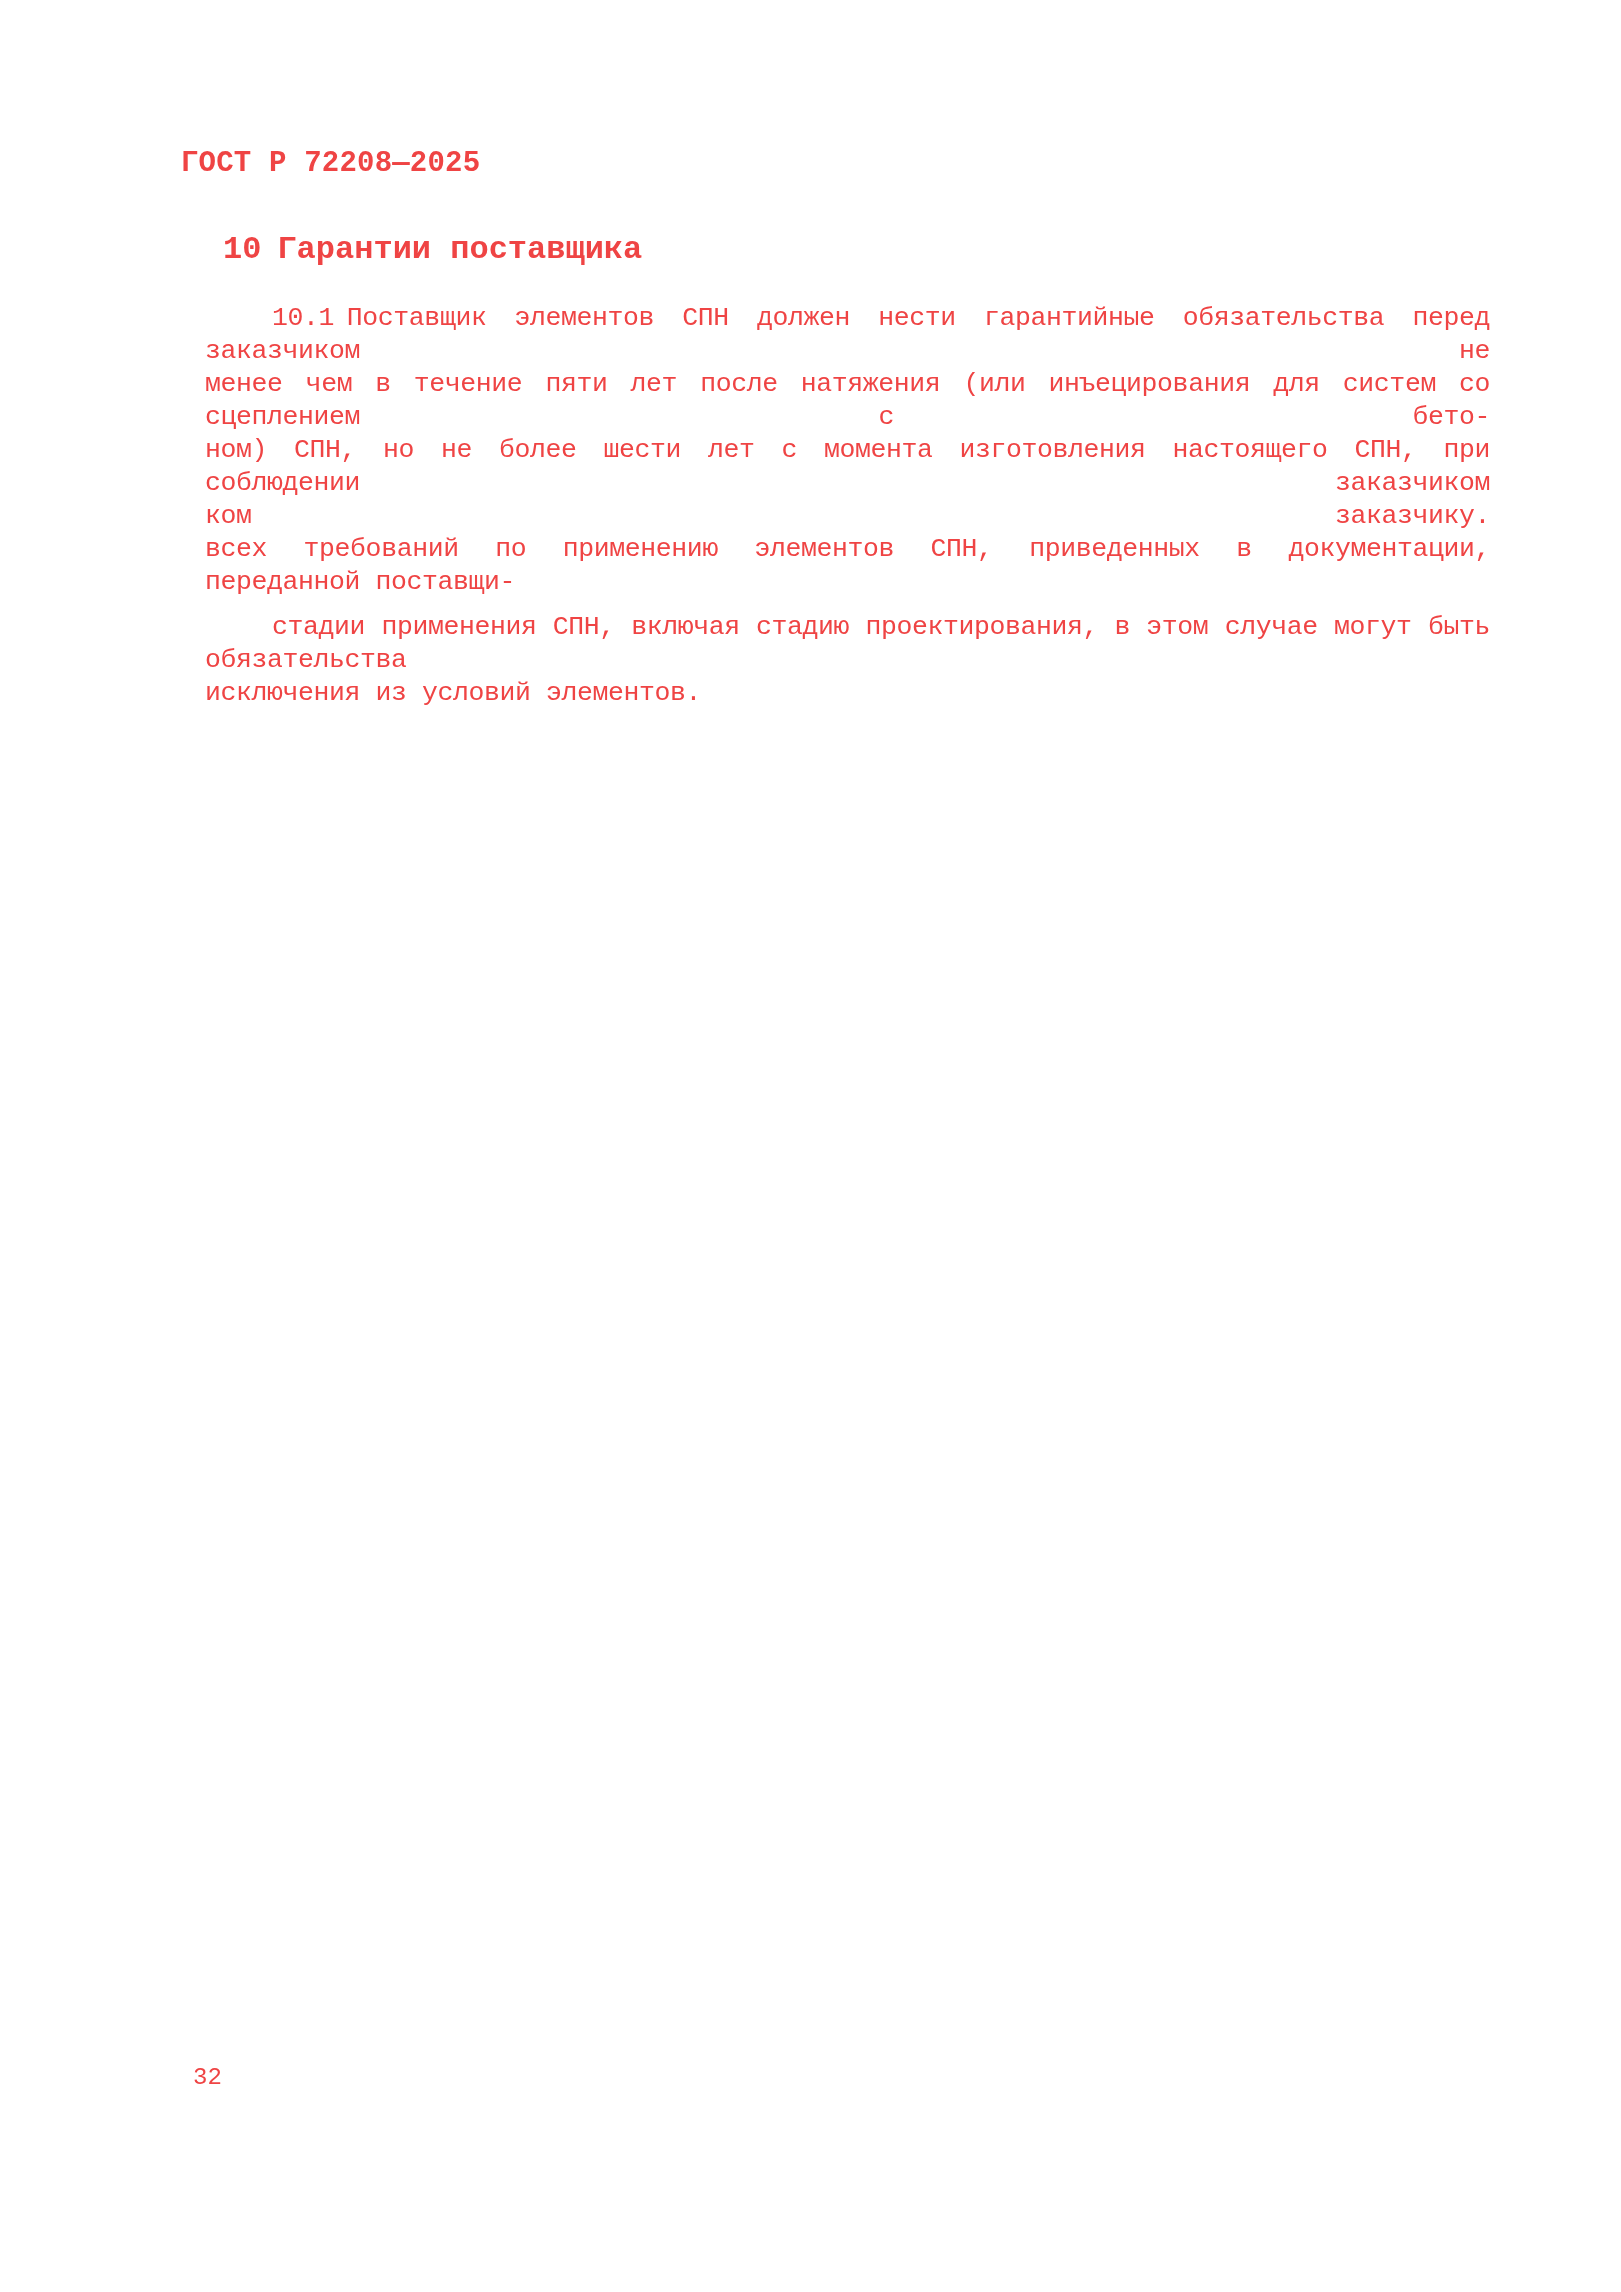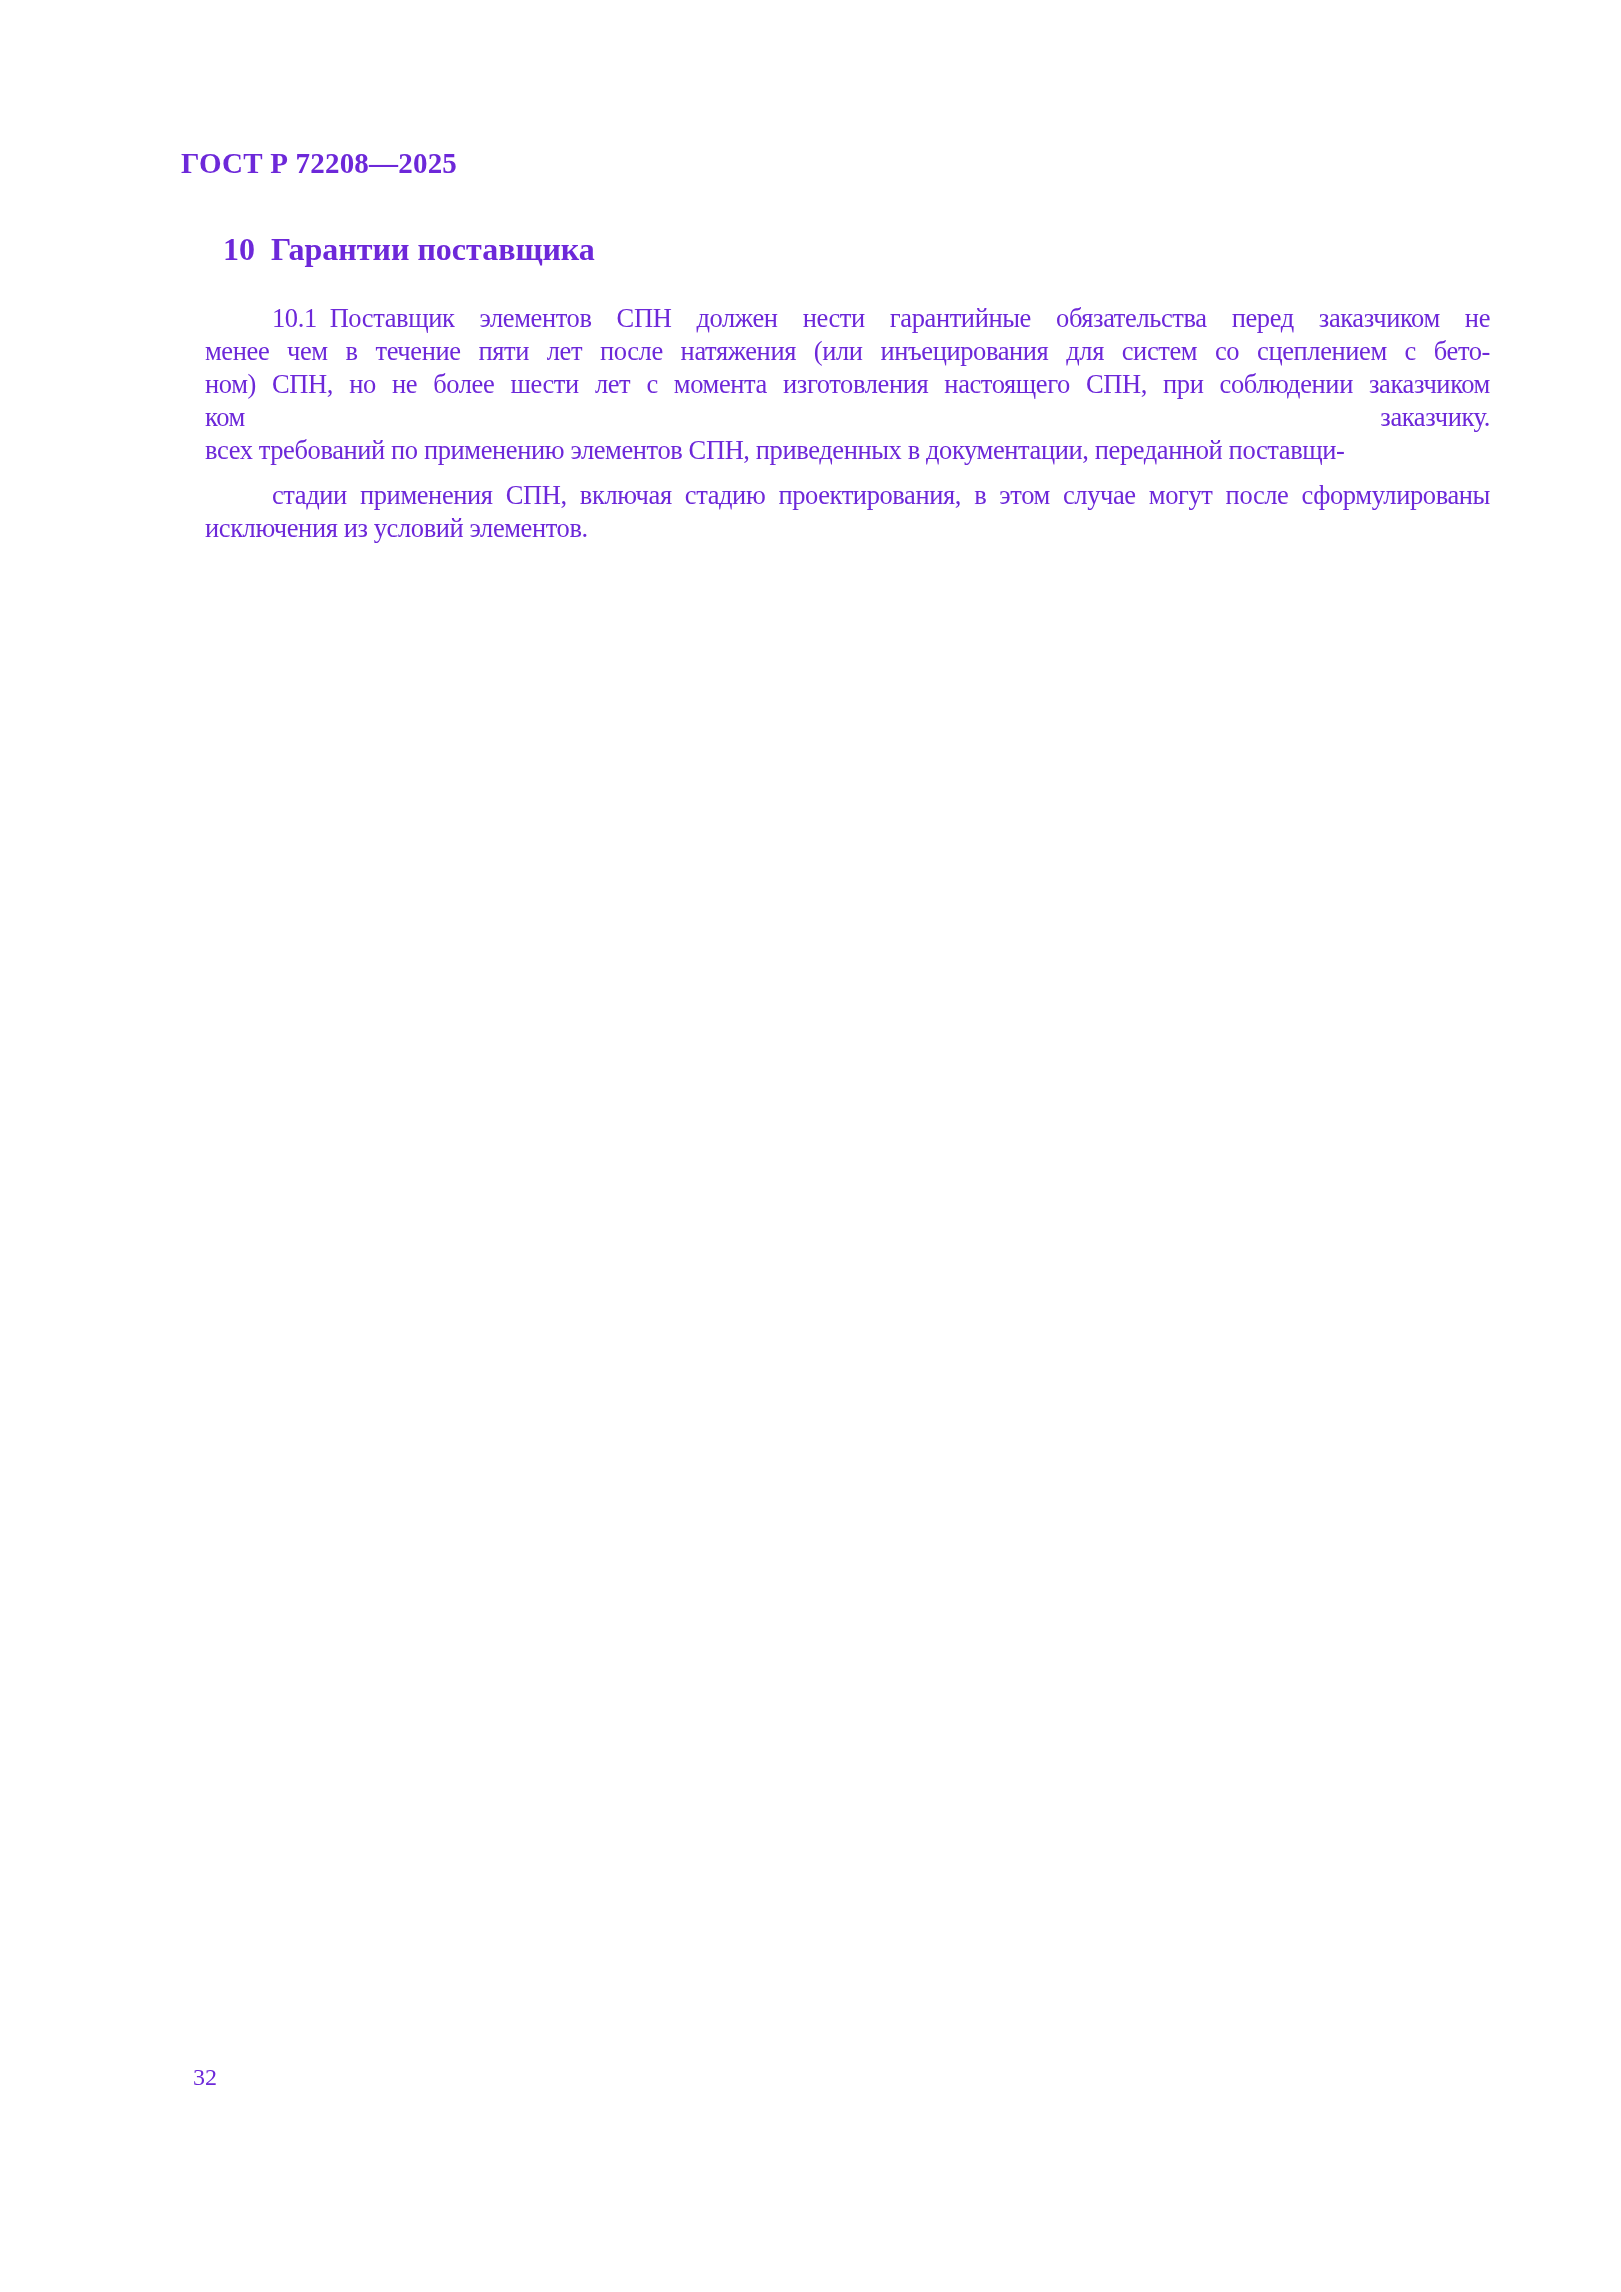--- a/index.html
+++ b/index.html
@@ -5,22 +5,22 @@
   html, body {
     margin: 0;
     padding: 0;
     background: #ffffff;
   }
   .page {
     position: relative;
     width: 1587px;
     height: 2293px;
     background: #ffffff;
-    font-family: Liberation Serif, serif;
-    color: #6d28d9;
+    font-family: Liberation Mono, monospace;
+    color: #ef4444;
     overflow: hidden;
   }
   .doc-header {
     position: absolute;
     left: 181px;
     top: 147px;
     font-size: 29px;
     font-weight: 700;
     letter-spacing: 0.2px;
     white-space: nowrap;
@@ -71,21 +71,21 @@
 
   <div class="body-text">
     <div class="para">
         <div class="line">10.1 Поставщик элементов СПН должен нести гарантийные обязательства перед заказчиком не</div>
         <div class="line">менее чем в течение пяти лет после натяжения (или инъецирования для систем со сцеплением с бето-</div>
         <div class="line">ном) СПН, но не более шести лет с момента изготовления настоящего СПН, при соблюдении заказчиком</div>
         <div class="line">ком заказчику.</div>
         <div class="line">всех требований по применению элементов СПН, приведенных в документации, переданной поставщи-</div>
       </div>
     <div class="para">
-        <div class="line">стадии применения СПН, включая стадию проектирования, в этом случае могут после сформулированы</div>
+        <div class="line">стадии применения СПН, включая стадию проектирования, в этом случае могут быть обязательства</div>
         <div class="line">исключения из условий элементов.</div>
       </div>
   </div>
 
   <div class="page-number">32</div>
 
 </div>
 
 
 </body></html>

